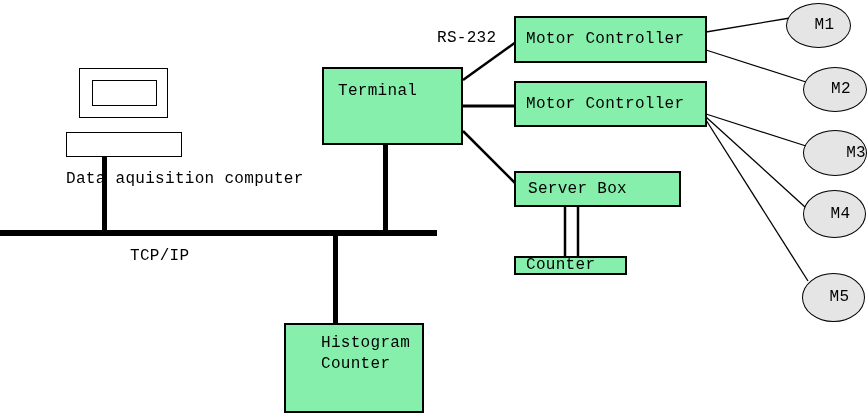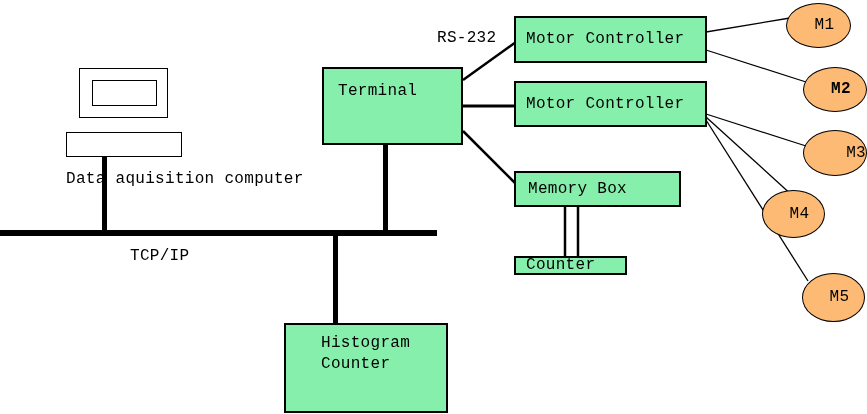--- a/index.html
+++ b/index.html
@@ -37,21 +37,21 @@
     box-sizing: border-box;
     border: 1.5px solid #000000;
     background: #ffffff;
     z-index: 2;
   }
   .ellipse {
     position: absolute;
     box-sizing: border-box;
     border: 1.5px solid #000000;
     border-radius: 50%;
-    background: #fdba74;
+    background: #e5e5e5;
     z-index: 2;
     display: flex;
     align-items: center;
     justify-content: center;
     padding-left: 12px;
   }
   .free-label {
     position: absolute;
     z-index: 3;
     white-space: pre;
@@ -63,26 +63,26 @@
   
   .monitor        { left: 79px;  top: 68px;  width: 89px;  height: 50px; }
   .monitor-screen { left: 92px;  top: 80px;  width: 65px;  height: 26px; }
   .keyboard       { left: 66px;  top: 132px; width: 116px; height: 25px; }
   
   .terminal-server  { left: 322px; top: 67px;  width: 141px; height: 78px;  padding: 12px 0 15px 14px; }
   .motor-ctrl-1     { left: 514px; top: 16px;  width: 193px; height: 47px;  padding-left: 10px; }
   .motor-ctrl-2     { left: 514px; top: 81px;  width: 193px; height: 46px;  padding-left: 10px; }
   .counter-box      { left: 514px; top: 171px; width: 167px; height: 36px;  padding-left: 12px; }
   .counter          { left: 514px; top: 256px; width: 113px; height: 19px;  padding-left: 10px; }
-  .histogram-memory { left: 284px; top: 323px; width: 164px; height: 90px;  padding: 8px 0 0 35px; }
+  .histogram-memory { left: 284px; top: 323px; width: 140px; height: 90px;  padding: 8px 0 0 35px; }
   
   .m1 { left: 786px; top: 3px;   width: 65px; height: 45px; }
-  .m2 { left: 803px; top: 67px;  width: 64px; height: 45px; font-weight: bold; }
+  .m2 { left: 803px; top: 67px;  width: 64px; height: 45px; }
   .m3 { left: 803px; top: 130px; width: 64px; height: 46px; justify-content: flex-end; }
-  .m4 { left: 762px; top: 190px; width: 63px; height: 48px; }
+  .m4 { left: 803px; top: 190px; width: 63px; height: 48px; }
   .m5 { left: 802px; top: 273px; width: 63px; height: 49px; }
   
   .computer-label { left: 66px;  top: 169px; }
   .rs232-label    { left: 437px; top: 28px; }
   .tcpip-label    { left: 130px; top: 246px; }
 </style>
 </head>
 <body>
 
 <div class="stage">
@@ -124,21 +124,21 @@
   <div class="free-label rs232-label">RS-232</div>
 
   <div class="box vcenter motor-ctrl-1">
     <span>Motor Controller</span>
   </div>
   <div class="box vcenter motor-ctrl-2">
     <span>Motor Controller</span>
   </div>
 
   <div class="box vcenter counter-box">
-    <span>Memory Box</span>
+    <span>Server Box</span>
   </div>
   <div class="box vcenter counter">
     <span>Counter</span>
   </div>
 
   <div class="box histogram-memory">
     <div>Histogram</div>
     <div>Counter</div>
   </div>
 

